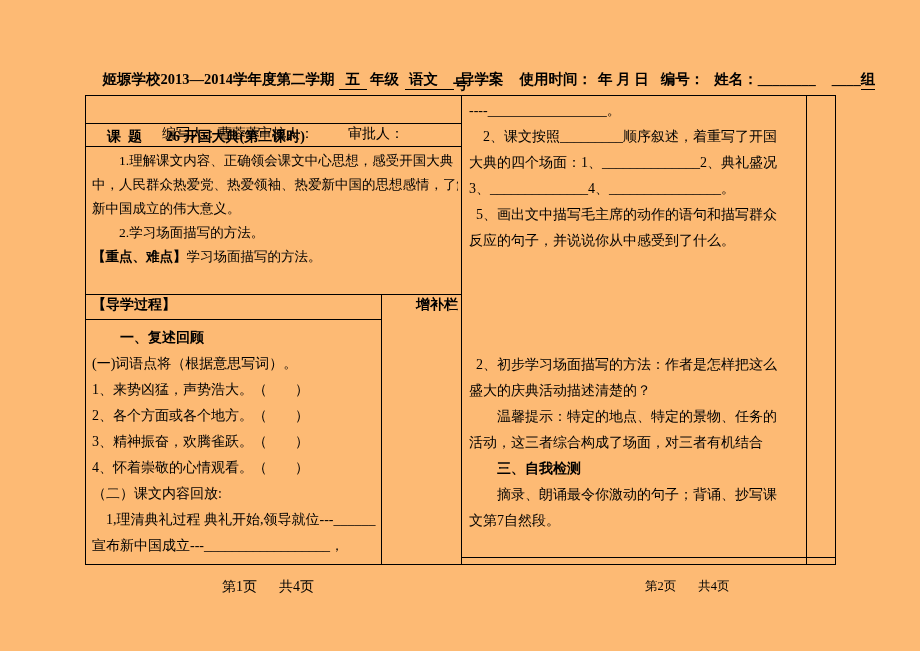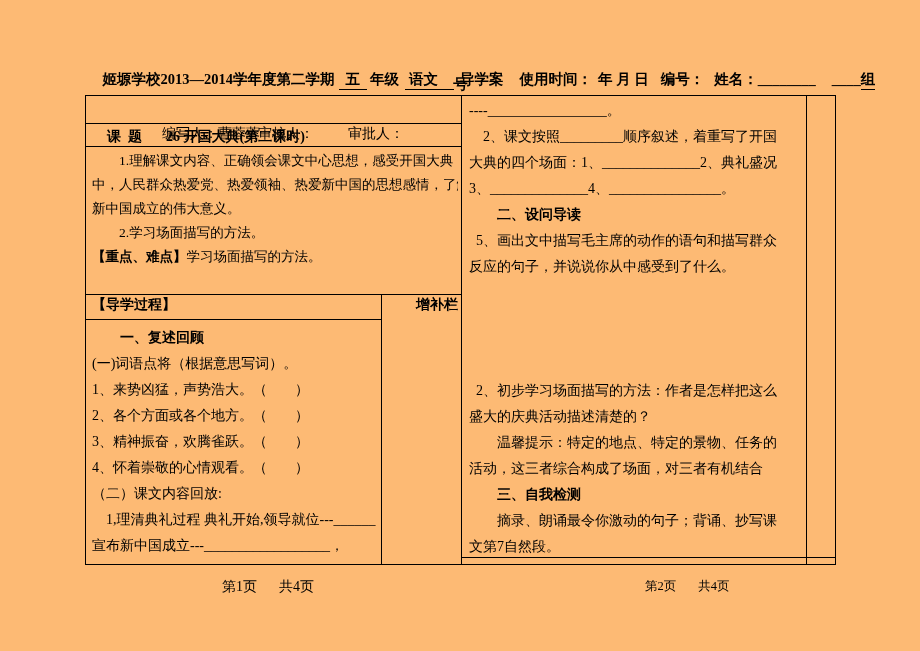--- a/index.html
+++ b/index.html
@@ -75,21 +75,20 @@
       <div class="ln">（二）课文内容回放:</div>
       <div class="ln ind1">1,理清典礼过程 典礼开始,领导就位---______</div>
       <div class="ln">宣布新中国成立---__________________，</div>
     </div>
 
     <div class="abs" style="left:383px;top:2px;width:334px;">
       <div class="ln">----_________________。</div>
       <div class="ln ind1">2、课文按照_________顺序叙述，着重写了开国</div>
       <div class="ln">大典的四个场面：1、______________2、典礼盛况</div>
       <div class="ln">3、______________4、________________。</div>
-      <div class="ln b ind2">二、设问导读</div>
       <div class="ln indh">5、画出文中描写毛主席的动作的语句和描写群众</div>
       <div class="ln">反应的句子，并说说你从中感受到了什么。</div>
       <div class="spacer"></div>
       <div class="ln indh">2、初步学习场面描写的方法：作者是怎样把这么</div>
       <div class="ln">盛大的庆典活动描述清楚的？</div>
       <div class="ln ind2">温馨提示：特定的地点、特定的景物、任务的</div>
       <div class="ln">活动，这三者综合构成了场面，对三者有机结合</div>
       <div class="ln b ind2">三、自我检测</div>
       <div class="ln ind2">摘录、朗诵最令你激动的句子；背诵、抄写课</div>
       <div class="ln">文第7自然段。</div>

